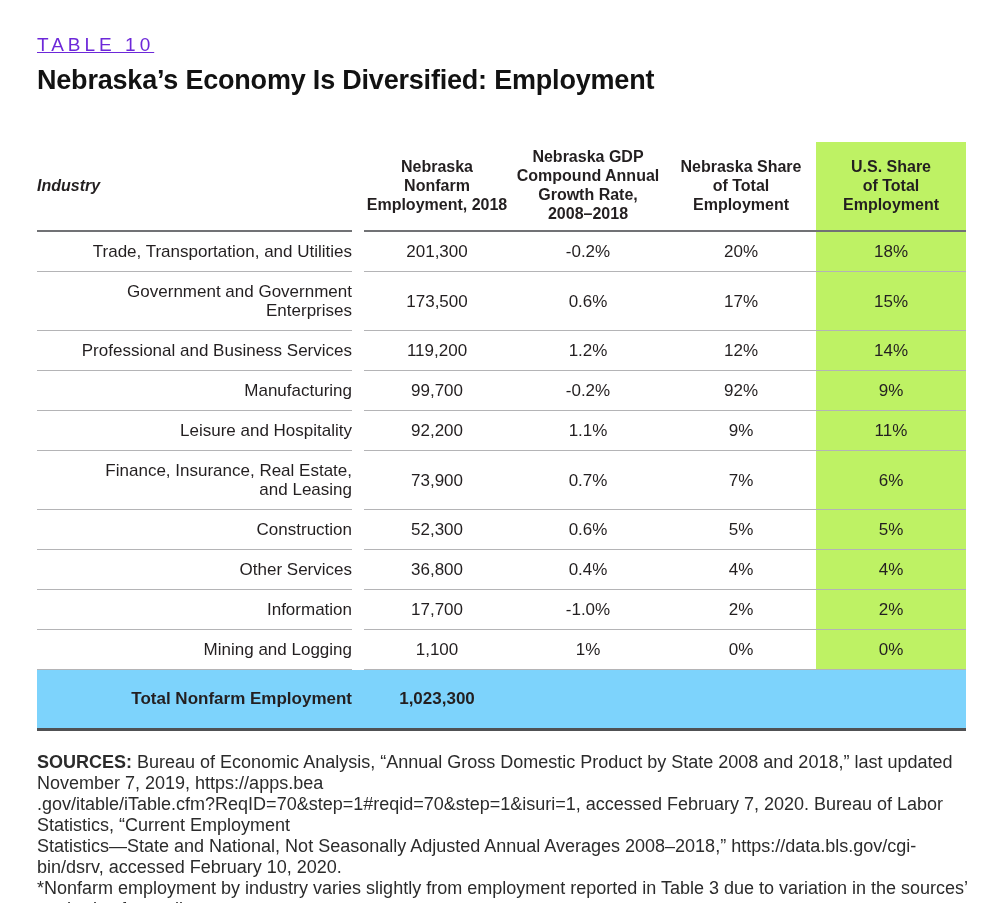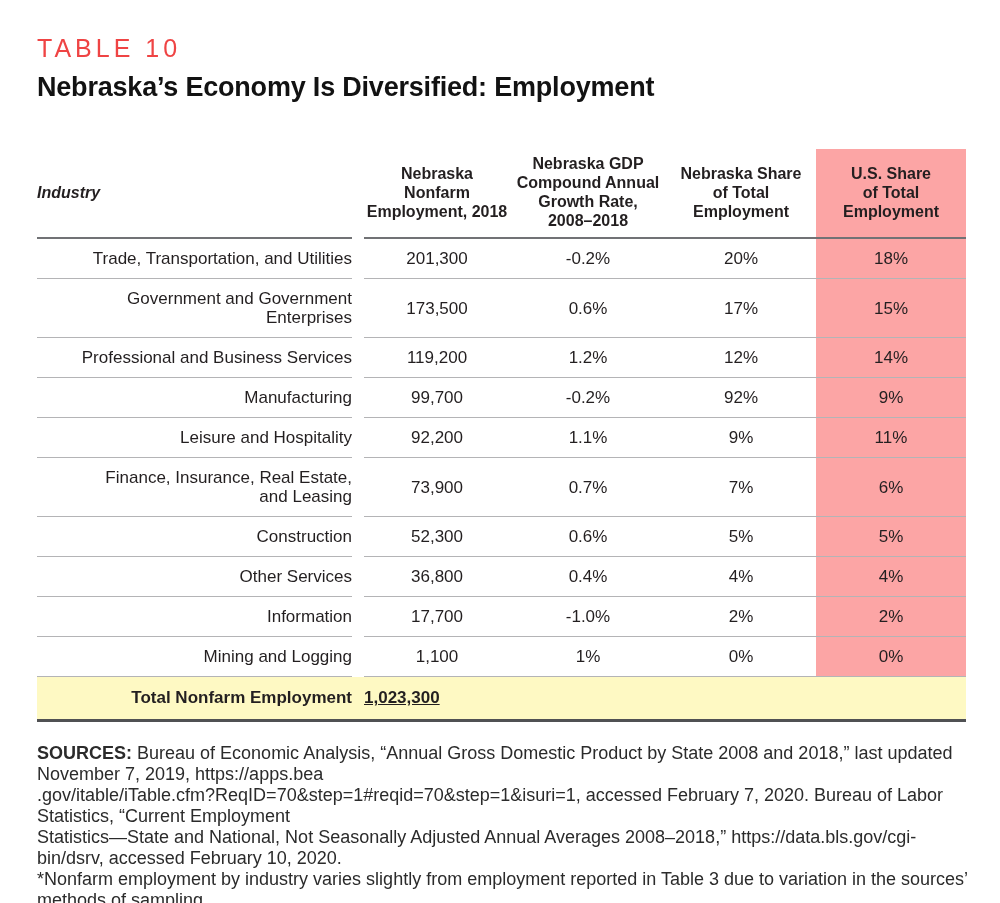--- a/index.html
+++ b/index.html
@@ -4,49 +4,49 @@
 <style>
   html,body{margin:0;padding:0;}
   body{
     width:1000px;height:903px;background:#ffffff;overflow:hidden;
     font-family:"Liberation Sans",sans-serif;color:#231f20;
     -webkit-font-smoothing:antialiased;
   }
   .page{padding:34px 35px 0 37px;}
 
   
-  .kicker{font-size:25px;font-weight:400;letter-spacing:4px;color:#ef4444;}
+  .kicker{font-size:19px;font-weight:400;letter-spacing:4px;color:#6d28d9;text-decoration:underline;}
   .title{font-size:27px;font-weight:700;margin:9px 0 0 0;color:#121212;letter-spacing:-0.2px;}
 
   
   .tbl{border-collapse:collapse;table-layout:fixed;width:929px;margin-top:46px;}
   col.w-ind{width:315px;} col.w-gap{width:12px;} col.w-emp{width:146px;}
   col.w-gdp{width:156px;} col.w-ne{width:150px;} col.w-us{width:150px;}
 
   .tbl th{
     font-size:16px;font-weight:700;line-height:19px;vertical-align:middle;
     border-bottom:2px solid #717275;padding:5px 0 7px;white-space:pre-line;
   }
   .h-ind{text-align:left;font-style:italic;}
   .h-c{text-align:center;}
   th.gap, td.gap{border-bottom:0 !important;padding:0;}
-  .us{background:#fca5a5;}
+  .us{background:#bef264;}
 
   .tbl tbody td{
     font-size:17px;line-height:19px;border-bottom:1px solid #b4b4b6;
     padding:10px 0;vertical-align:middle;text-align:center;
   }
   .tbl tbody td.c-ind{text-align:right;white-space:pre-line;}
 
   .tbl tfoot td{
-    background:#fef9c3;border-bottom:3px solid #505153;
-    font-weight:700;font-size:17px;padding:11px 0;vertical-align:middle;
+    background:#7dd3fc;border-bottom:3px solid #505153;
+    font-weight:700;font-size:17px;padding:19px 0;vertical-align:middle;
   }
   .t-label{text-align:right;}
-  .t-value{text-decoration:underline;}
+  .t-value{text-align:center;}
   td.t-empty{background:transparent;border-bottom:0;}
 
   
   .notes{margin-top:21px;width:940px;}
   .src,.fn{margin:0;font-size:18px;line-height:21px;color:#2b2b2b;}
   .src span{white-space:pre-line;}
   .src strong{font-weight:700;}
 </style>
 </head>
 <body>

